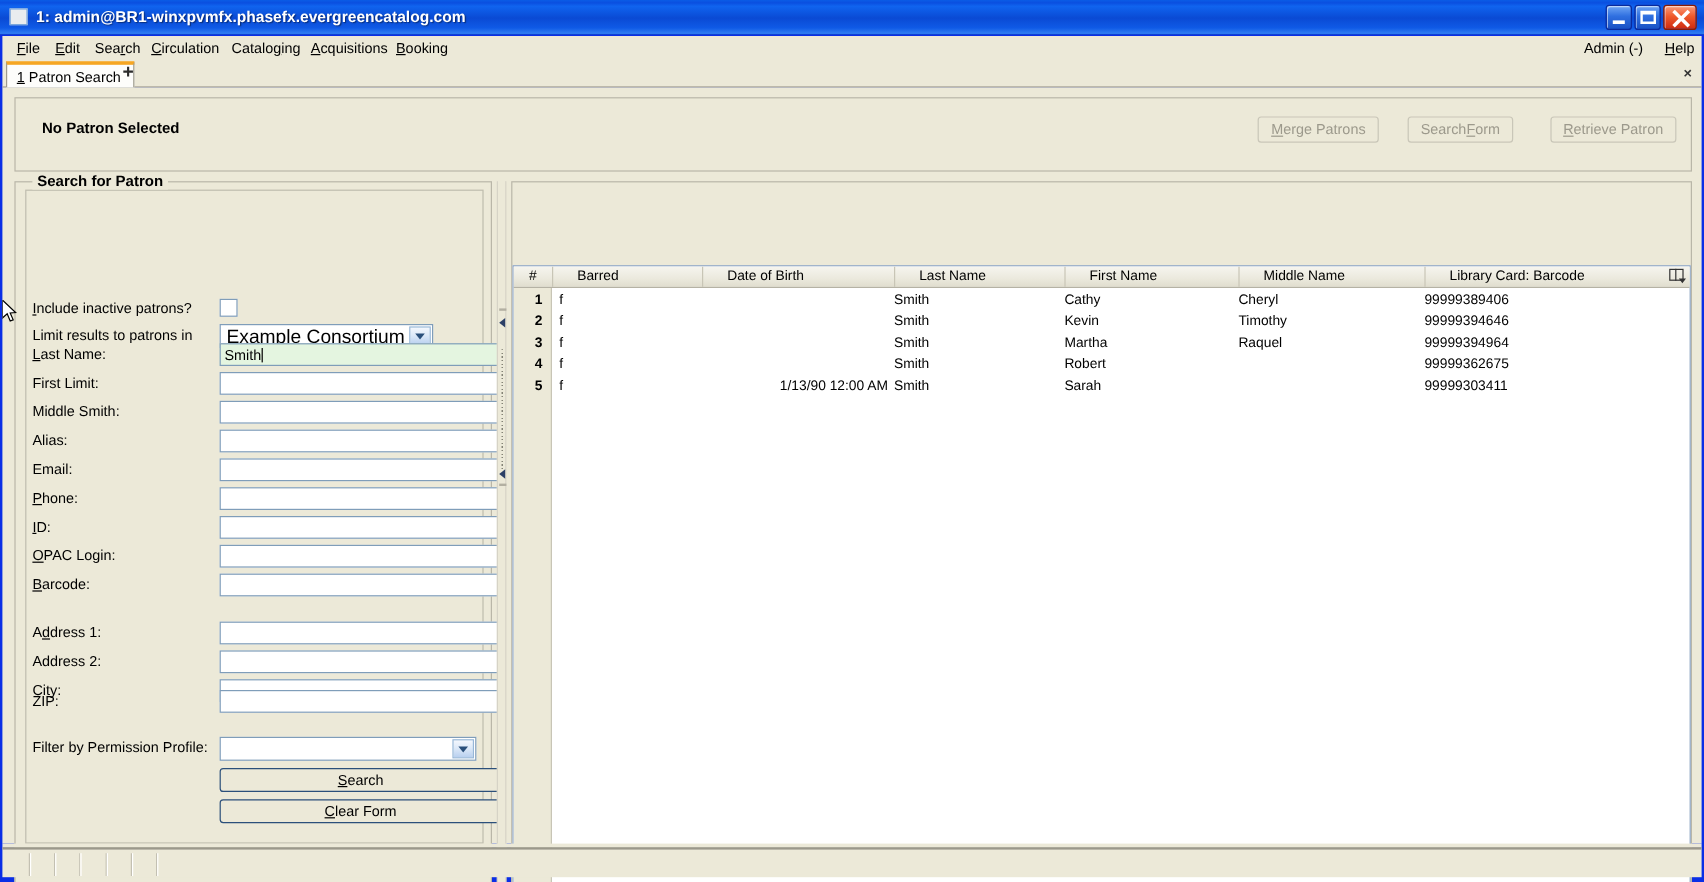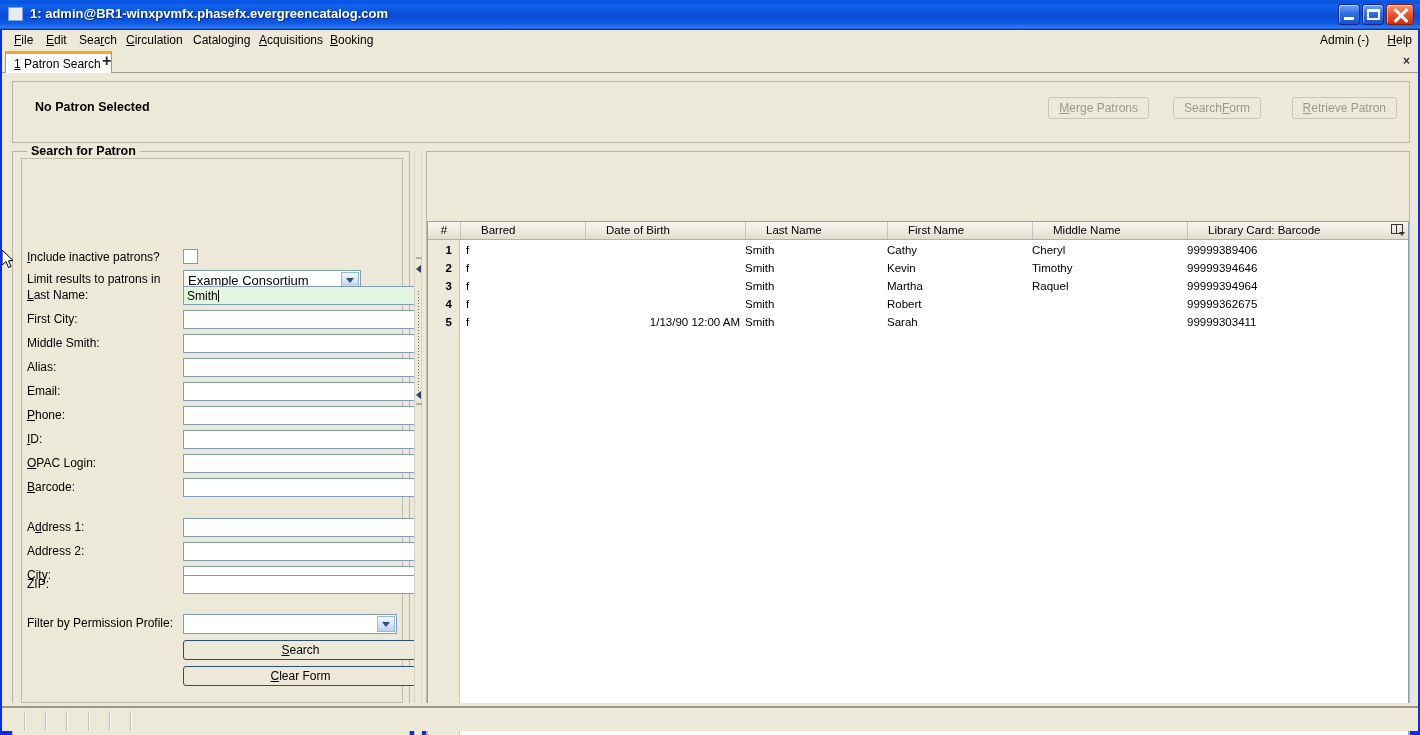--- a/index.html
+++ b/index.html
@@ -152,22 +152,22 @@
     display: inline-block; width: 1px; height: 12px;
     background: #000; vertical-align: -2px;
   }
   #chk-inactive {
     position: absolute; left: 156px; top: 1px; width: 15px; height: 15px;
     background: #fff; border: 1px solid #7f9db9;
   }
   .fselect {
     position: absolute; left: 156px; height: 20px;
     background: #fff; border: 1px solid #7f9db9;
-    font-size: 13px; color: #000; padding: 2px 22px 0 4px;
-    white-space: nowrap; overflow: hidden;
+    font-size: 16px; color: #000; padding: 2px 22px 0 4px;
+    white-space: nowrap; overflow: hidden; text-align: center;
   }
   .fselect .arrowbox {
     position: absolute; right: 1px; top: 1px; width: 18px; height: 16px;
     background: linear-gradient(180deg,#f4f7fd 0%,#dde9f8 45%,#b9d0ef 100%);
     border: 1px solid #97b7d8;
     display: flex; align-items: center; justify-content: center;
   }
   .chev {
     width: 0; height: 0;
     border-left: 4px solid transparent; border-right: 4px solid transparent;
@@ -342,21 +342,21 @@
               <span class="chev"></span>
             </span>
         </div>
       </div>
 
       <div class="frow" style="top:134px;width:370px">
         <div class="flabel"><u>L</u>ast Name:</div>
         <div class="finput green"><span>Smith</span><span class="caret"></span></div>
       </div>
       <div class="frow" style="top:158px;width:370px">
-        <div class="flabel">First City:</div>
+        <div class="flabel">First Limit:</div>
         <div class="finput"></div>
       </div>
       <div class="frow" style="top:182px;width:370px">
         <div class="flabel">Middle Smith:</div>
         <div class="finput"></div>
       </div>
       <div class="frow" style="top:206px;width:370px">
         <div class="flabel">Alias:</div>
         <div class="finput"></div>
       </div>

